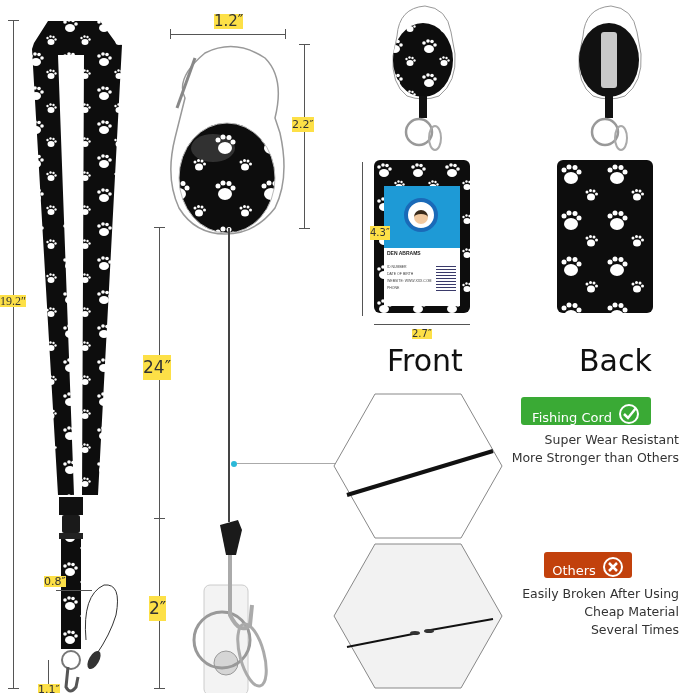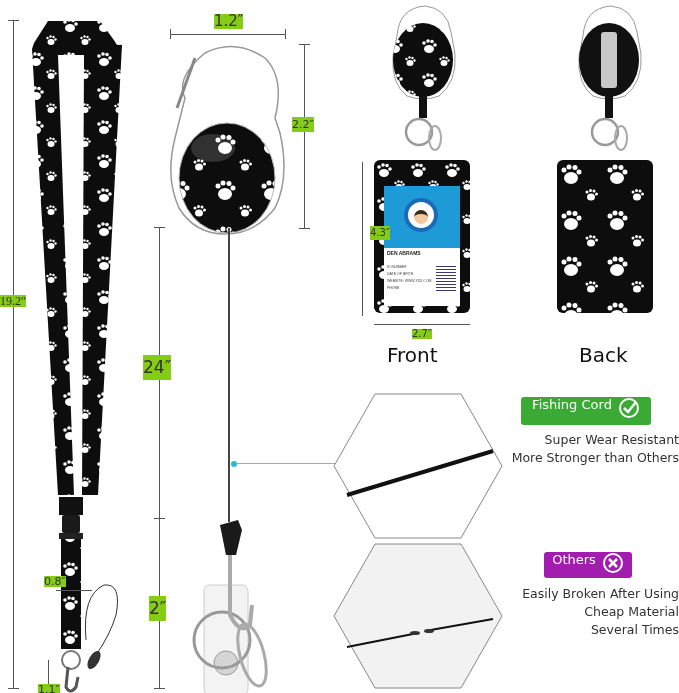--- a/index.html
+++ b/index.html
@@ -1,21 +1,21 @@
 <!DOCTYPE html>
 <html><head>
 <meta charset="utf-8">
 <style>
   html,body{margin:0;padding:0;background:#fff;}
   body{width:679px;height:693px;position:relative;overflow:hidden;font-family:"Liberation Sans","DejaVu Sans",sans-serif;color:#222;}
   .abs{position:absolute;}
   .dim-line{position:absolute;background:#555;}
-  .dim-label{position:absolute;font-family:"DejaVu Sans","Liberation Sans",sans-serif;color:#333;background:#84cc16;line-height:1;white-space:nowrap;}
-  .big-label{position:absolute;font-family:"DejaVu Sans","Liberation Sans",sans-serif;font-size:20px;color:#111;}
-  .badge{position:absolute;border-radius:3px;color:#fff;font-family:"DejaVu Sans",sans-serif;font-size:13px;display:flex;align-items:flex-start;justify-content:center;gap:6px;}
+  .dim-label{position:absolute;font-family:"DejaVu Sans","Liberation Sans",sans-serif;color:#333;background:#fde047;line-height:1;white-space:nowrap;}
+  .big-label{position:absolute;font-family:"DejaVu Sans","Liberation Sans",sans-serif;font-size:30px;color:#111;}
+  .badge{position:absolute;border-radius:3px;color:#fff;font-family:"DejaVu Sans",sans-serif;font-size:13px;display:flex;align-items:flex-end;justify-content:center;gap:6px;}
   .desc{position:absolute;text-align:right;font-family:"DejaVu Sans",sans-serif;font-size:12.5px;color:#333;line-height:18px;}
   .hex{position:absolute;}
 </style>
 </head>
 <body>
 
 <svg width="0" height="0" style="position:absolute">
   <defs>
     <pattern id="paws" width="34" height="34" patternUnits="userSpaceOnUse">
       <rect width="34" height="34" fill="#0d0d0d"></rect>
@@ -189,21 +189,21 @@
     <svg width="22" height="22" viewBox="0 0 22 22">
         <circle cx="11" cy="11" r="9" fill="none" stroke="#fff" stroke-width="2"></circle>
         <path d="M6,11 L10,15 L18,5" fill="none" stroke="#fff" stroke-width="2.5"></path>
       </svg>
   </div>
   <div class="desc" style="left:505px;top:431px;width:174px;">
     <div>Super Wear Resistant</div>
     <div>More Stronger than Others</div>
   </div>
 
-  <div class="badge" style="left:544px;top:552px;width:88px;height:26px;background:#a21caf;">
+  <div class="badge" style="left:544px;top:552px;width:88px;height:26px;background:#c2410c;">
     <span>Others</span>
     <svg width="22" height="22" viewBox="0 0 22 22">
         <circle cx="11" cy="11" r="9" fill="none" stroke="#fff" stroke-width="2"></circle>
         <path d="M7,7 L15,15 M15,7 L7,15" stroke="#fff" stroke-width="2.5"></path>
       </svg>
   </div>
   <div class="desc" style="left:505px;top:585px;width:174px;">
     <div>Easily Broken After Using</div>
     <div>Cheap Material</div>
     <div>Several Times</div>

